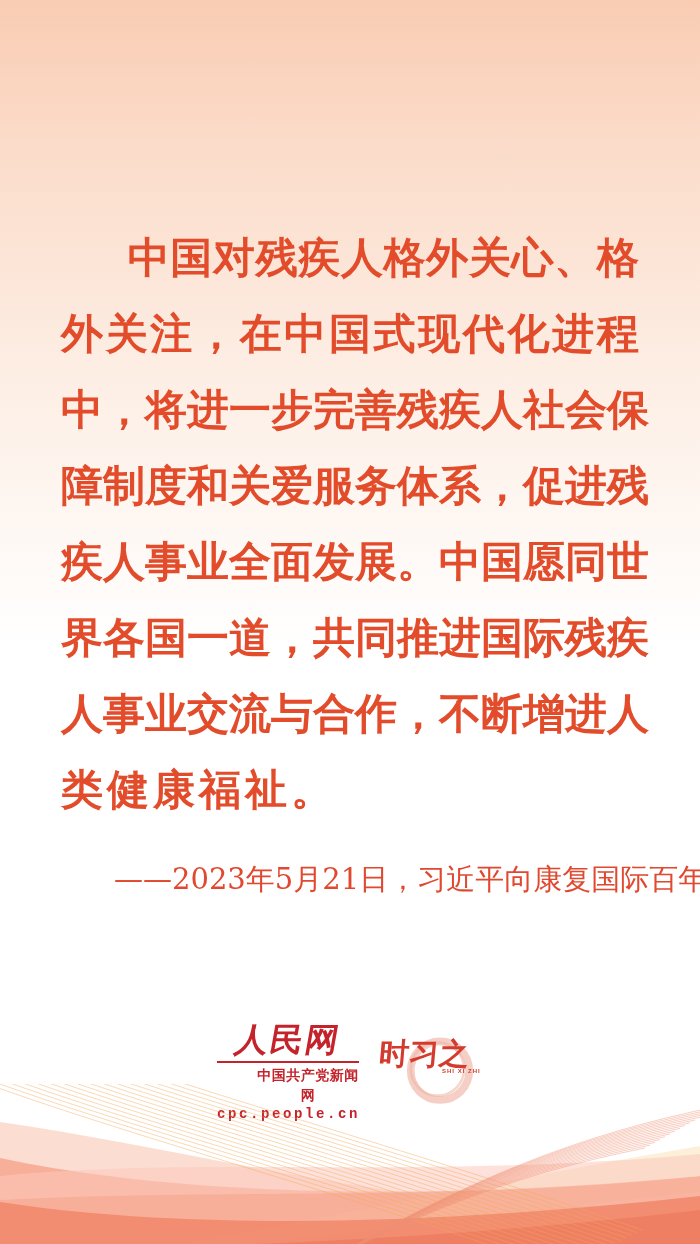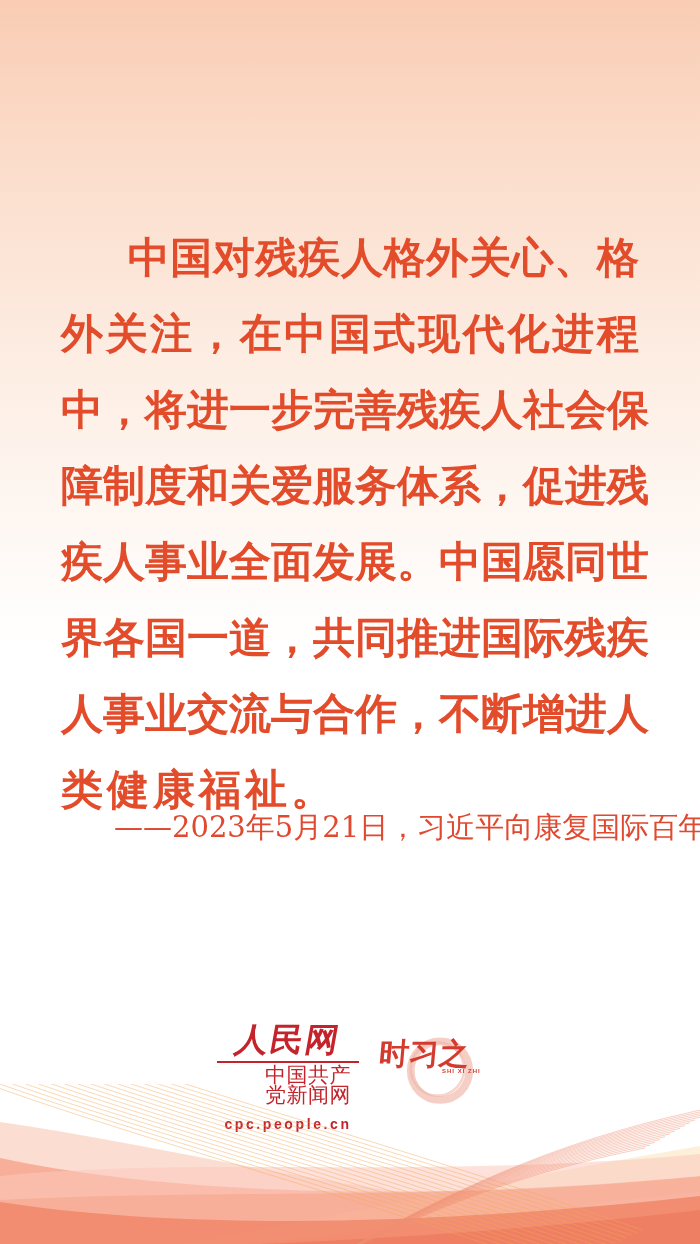--- a/index.html
+++ b/index.html
@@ -16,39 +16,39 @@
     display:flex;justify-content:space-between;align-items:center;
     height:76px;font-size:42px;font-weight:bold;line-height:1;
     font-family:"DejaVu Serif","Liberation Serif",serif;
     color:#e34c2b;white-space:nowrap;
   }
   .quote-line.last{justify-content:flex-start;}
   .quote-line.last span{margin-right:4px;}
   .quote-line .indent{width:66px;flex:0 0 auto;}
   
   .citation{
-    position:absolute;left:60px;top:804px;width:590px;
+    position:absolute;left:60px;top:856px;width:590px;
     font-family:"DejaVu Serif","Liberation Serif",serif;
     color:#e0492f;font-size:29px;line-height:47px;white-space:nowrap;
   }
   .citation .c1{padding-left:54px;}
   
   .logos{
     position:absolute;left:0;top:1020px;width:700px;
     display:flex;justify-content:center;align-items:flex-start;gap:20px;
   }
   .pw{width:142px;text-align:center;color:#c4232b;}
   .pw-script{
     font-family:"DejaVu Serif","Liberation Serif",serif;
     font-size:33px;font-weight:900;transform:skewX(-10deg);
     letter-spacing:2px;line-height:40px;
   }
   .pw-line{height:2px;background:#c4232b;margin:1px 0 2px 0;}
-  .pw-sub{font-size:21px;font-weight:400;letter-spacing:0.5px;line-height:20px;margin-left:40px;}
-  .pw-url{font-size:14px;font-weight:bold;letter-spacing:2.6px;line-height:15px;margin-top:12px;}
+  .pw-sub{font-size:14px;font-weight:700;letter-spacing:0.5px;line-height:20px;margin-left:40px;}
+  .pw-url{font-size:14px;font-weight:bold;letter-spacing:2.6px;line-height:15px;margin-top:2px;font-family:Liberation Mono, monospace;}
   .sxz{position:relative;width:104px;height:96px;}
   .sxz-ring{position:absolute;left:18px;top:6px;width:86px;height:86px;}
   .sxz-text{
     position:absolute;left:0;top:14px;width:104px;
     font-size:30px;font-weight:900;color:#d43b2f;
     transform:skewX(-5deg);letter-spacing:0px;white-space:nowrap;
   }
   .sxz-pinyin{
     position:absolute;left:63px;top:48px;
     font-size:6px;font-weight:bold;color:#d43b2f;letter-spacing:1px;white-space:nowrap;

